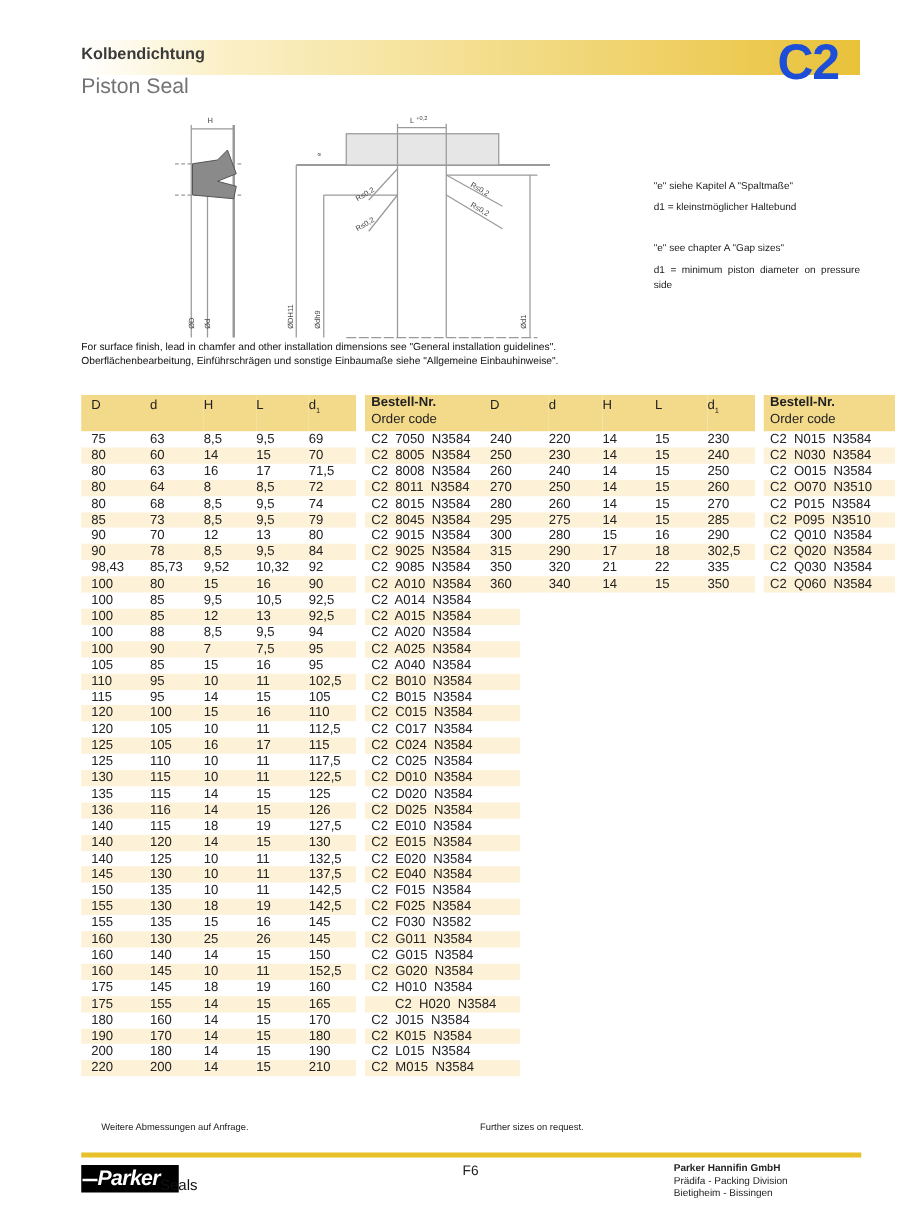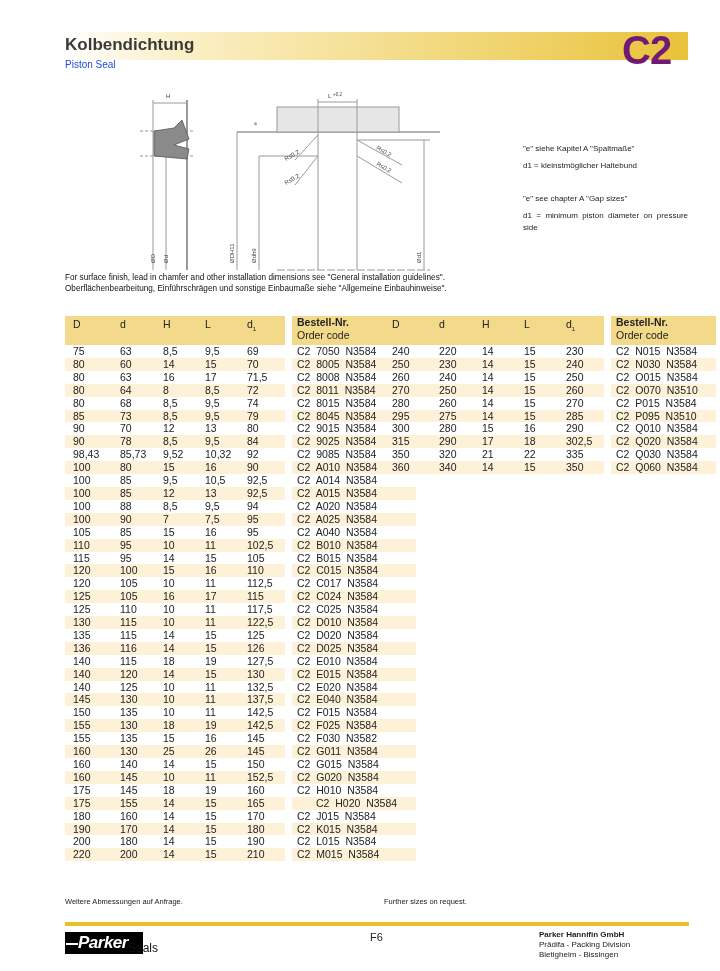--- a/index.html
+++ b/index.html
@@ -1,22 +1,22 @@
 <!DOCTYPE html>
 <html><head>
 <meta charset="utf-8">
 <style>
   html, body { margin:0; padding:0; background:#ffffff; }
   body { width:720px; height:971px; position:relative; overflow:hidden;
          font-family:"Liberation Sans", sans-serif; color:#1a1a1a; }
   .header-band { position:absolute; left:64px; top:32px; width:624px; height:28px;
     background:linear-gradient(to right, #ffffff 0%, #fbf0c8 18%, #f3dc88 55%, #e9c23a 100%); }
-  .title { position:absolute; left:65px; top:35px; font-size:17px; font-weight:bold; color:#3a3a3a; }
-  .subtitle { position:absolute; left:65px; top:59px; font-size:10px; color:#1d4ed8; }
-  .chapter { position:absolute; left:622px; top:28px; font-size:40px; font-weight:bold; color:#701a75; letter-spacing:-1px; }
+  .title { position:absolute; left:65px; top:35px; font-size:13px; font-weight:bold; color:#3a3a3a; }
+  .subtitle { position:absolute; left:65px; top:59px; font-size:17px; color:#737373; }
+  .chapter { position:absolute; left:622px; top:28px; font-size:40px; font-weight:bold; color:#1d4ed8; letter-spacing:-1px; }
 
   .drawing { position:absolute; left:140px; top:85px; width:300px; height:190px; }
   .notes { position:absolute; left:523px; top:143px; width:165px; font-size:8px; line-height:12px; color:#222; }
   .notes p { margin:0 0 5px 0; }
   .notes .gap { height:16px; }
   .notes .justify { text-align:justify; }
 
   .install-note { position:absolute; left:65px; top:272px; font-size:8.2px; line-height:11px; color:#111; }
 
   table.dims { position:absolute; border-collapse:collapse; font-size:10.5px; color:#222; }
@@ -33,21 +33,21 @@
   .cH { width:42px; }
   .cL { width:42px; }
   .cd1 { width:38px; }
   .coc { width:100px; }
   table.dims thead th.cD, table.dims thead th.cd, table.dims thead th.cH, table.dims thead th.cL, table.dims thead th.cd1 { text-align:left; padding-top:2px; }
   sub { font-size:6px; }
 
   #tableLeft { left:65px; top:316px; }
   #tableRight { left:384px; top:316px; }
 
-  .further-de { position:absolute; left:65px; top:897px; font-size:7.5px; color:#222; }
+  .further-de { position:absolute; left:81px; top:897px; font-size:7.5px; color:#222; }
   .further-en { position:absolute; left:384px; top:897px; font-size:7.5px; color:#222; }
   .footer-line { position:absolute; left:65px; top:922px; width:624px; height:4px; background:#e8c02a; }
   .page-num { position:absolute; left:370px; top:931px; font-size:11px; color:#222; }
   .logo { position:absolute; left:65px; top:932px; width:78px; height:22px; background:#000; }
   .logo-text { position:absolute; left:78px; top:932px; font-size:17px; font-weight:bold; color:#fff; font-style:italic; letter-spacing:-0.5px; line-height:22px; }
   .logo-bar { position:absolute; left:66px; top:943px; width:12px; height:2px; background:#fff; }
   .logo-seals { position:absolute; left:128px; top:941px; font-size:12px; color:#111; }
   .company { position:absolute; left:539px; top:930px; font-size:8px; line-height:10px; color:#222; }
   .company .name { font-weight:bold; }
 </style>

